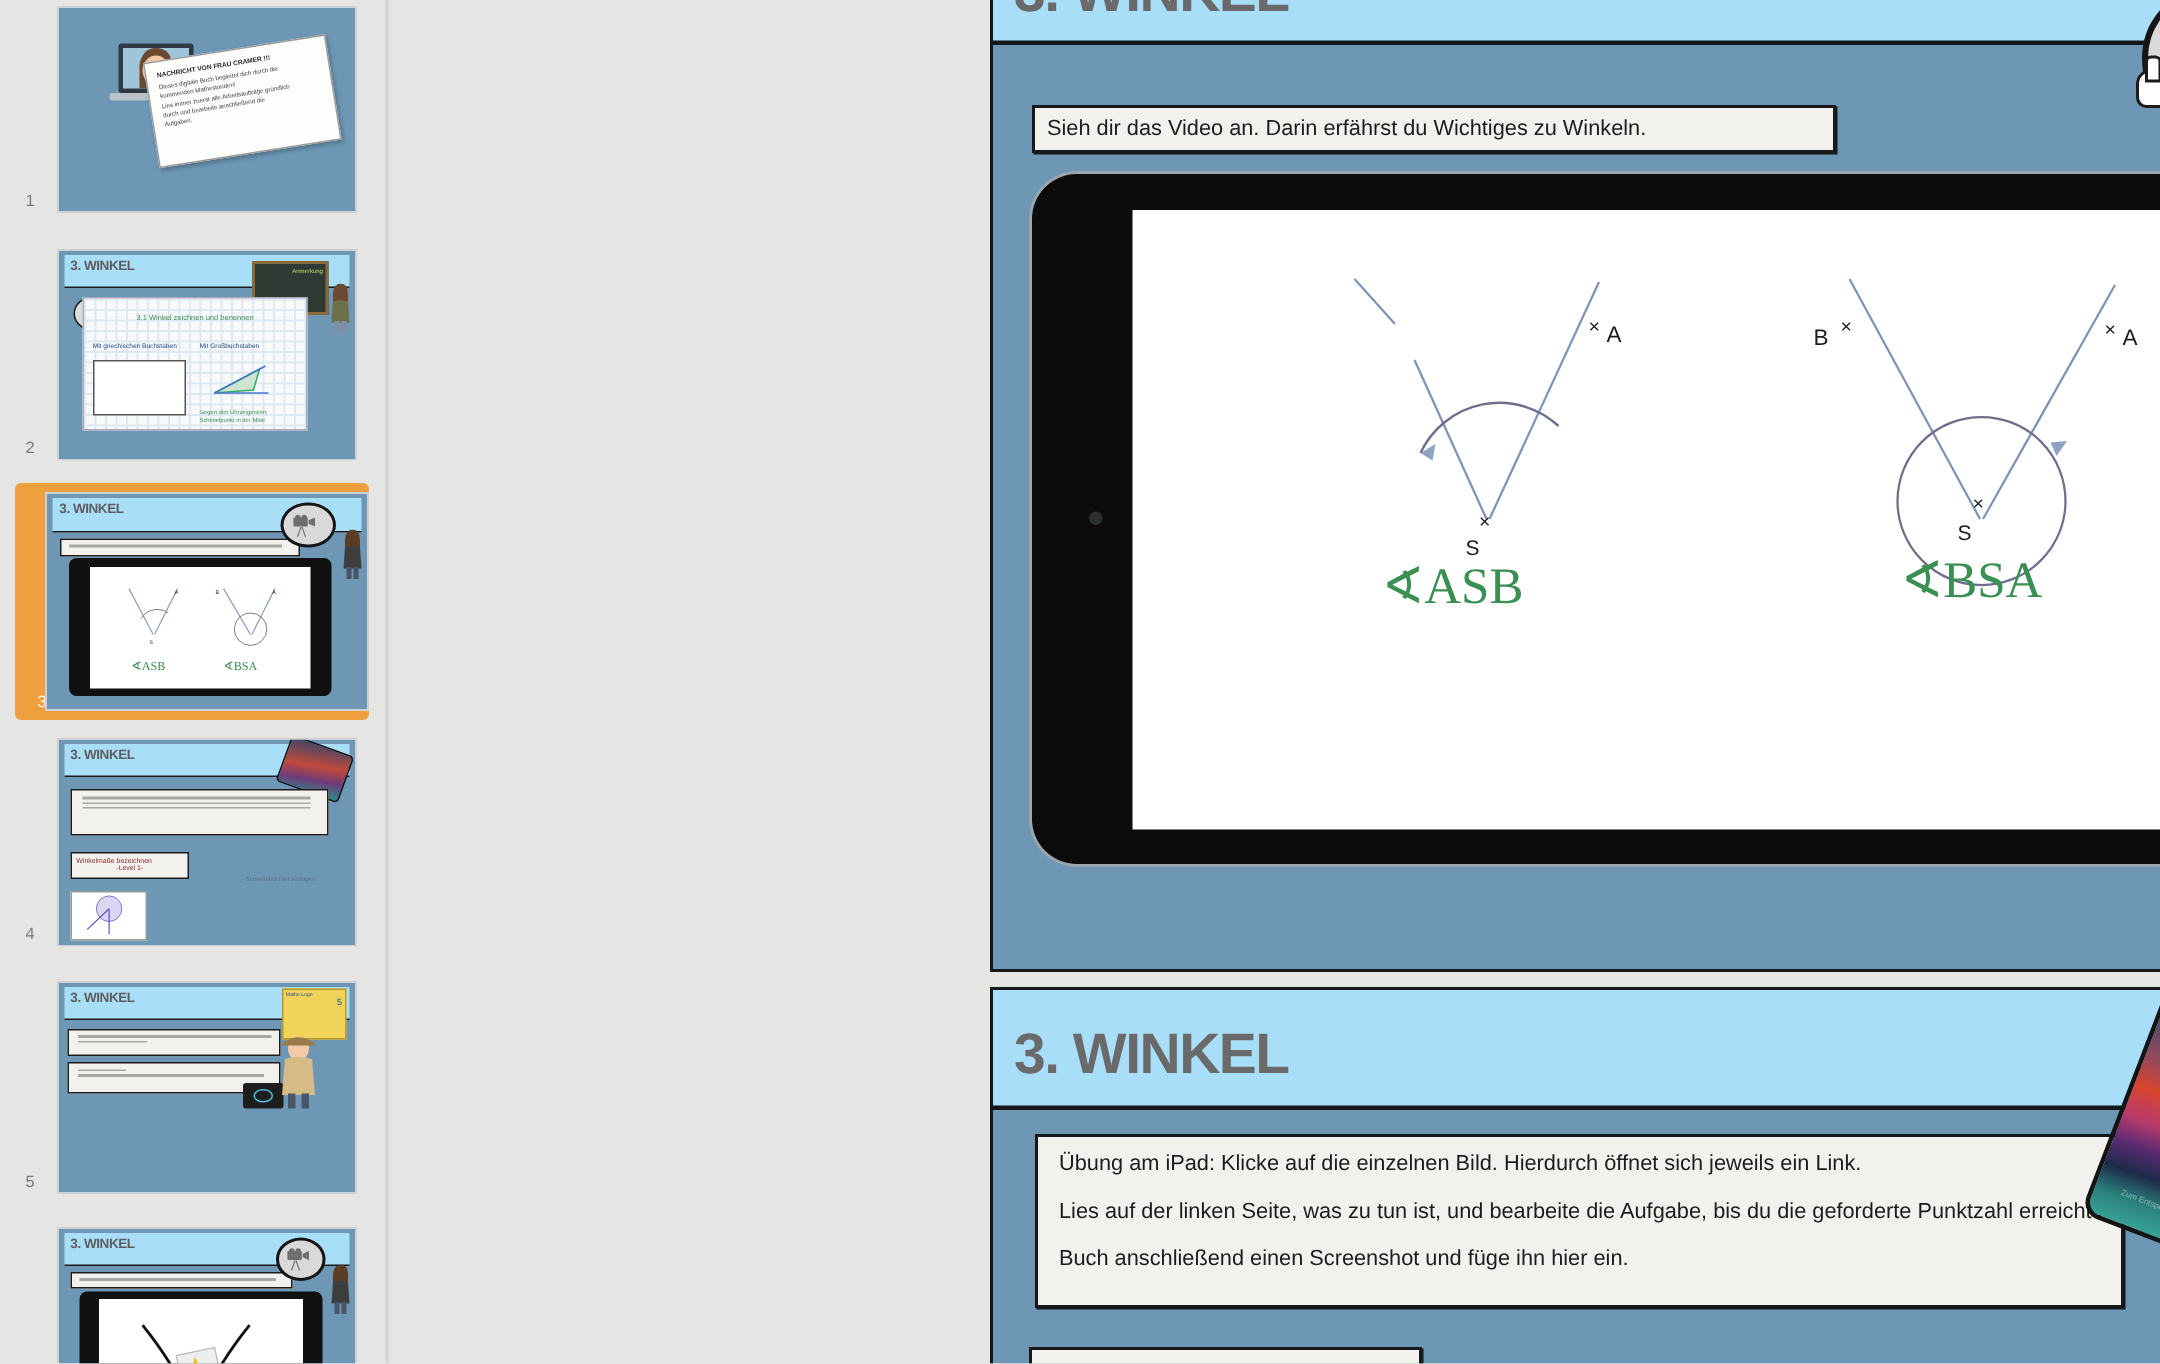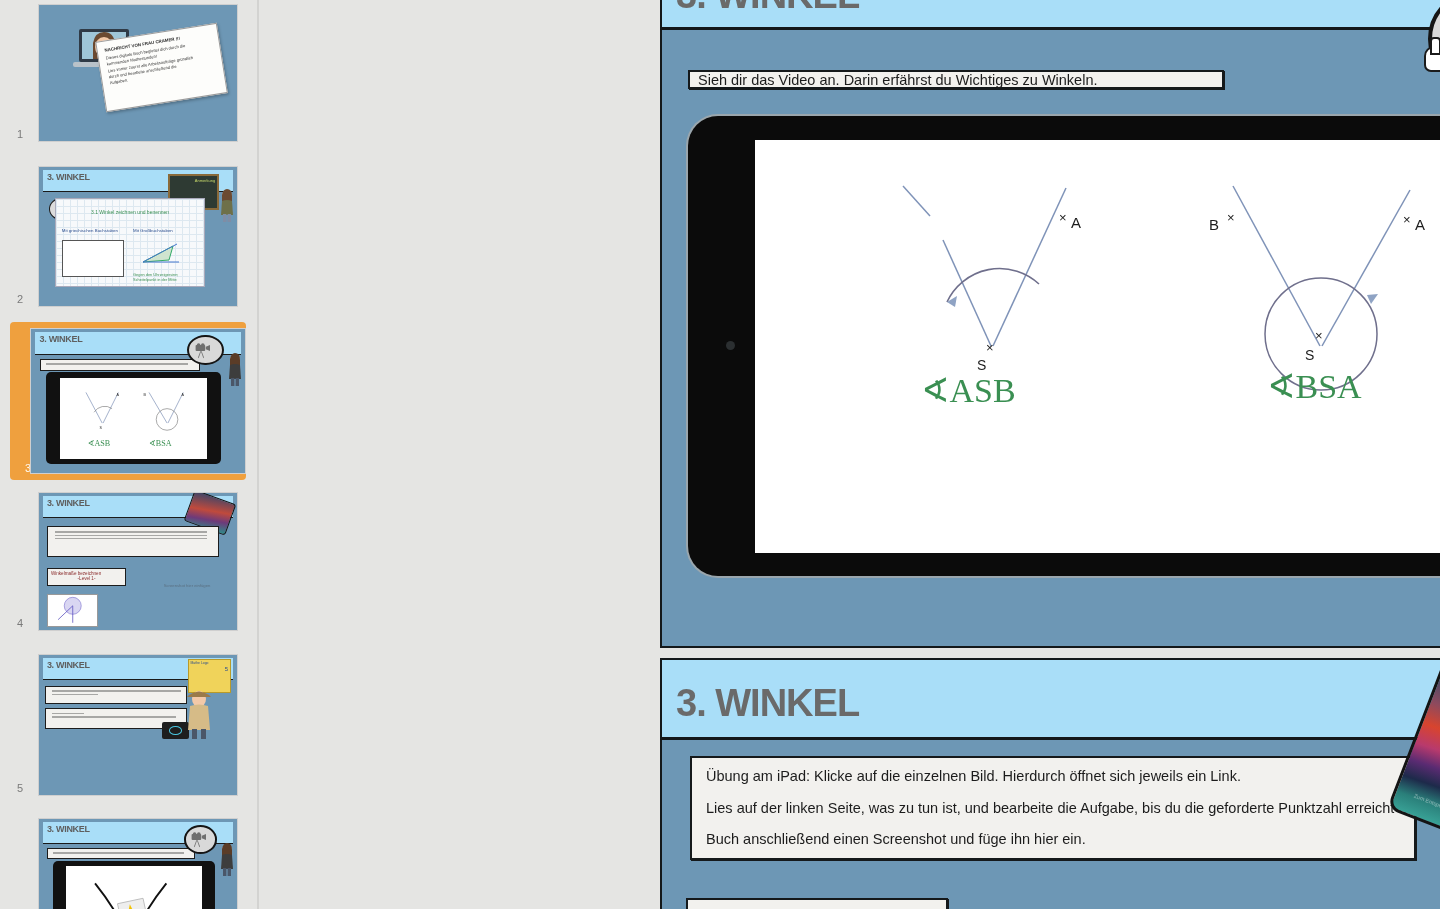--- a/index.html
+++ b/index.html
@@ -138,29 +138,29 @@
   #slide-b .hdr-title { left: 14px; top: 22px; }
 
   .textbox {
     position: absolute;
     background: #f2f1ee;
     border: 2.5px solid #15191b;
     box-shadow: 1px 1px 0 #15191b;
   }
   #tb-a {
     left: 26px; top: 96px;
-    width: 536px; height: 19px;
+    width: 536px; height: 32px;
     display: flex; align-items: center;
     padding-left: 8px;
   }
   #tb-a .tb-line { font-size: 14.5px; color: #1c1c1c; white-space: nowrap; }
 
   #tb-b {
     left: 28px; top: 96px;
-    width: 726px; height: 104px;
+    width: 726px; height: 116px;
     padding: 11px 14px;
   }
   #tb-b .tb-line {
     font-size: 14.5px; color: #1c1c1c;
     line-height: 1.0;
     margin-bottom: 17px; white-space: nowrap;
   }
   #tb-b .tb-line:last-child { margin-bottom: 0; }
 
   #tb-c {

